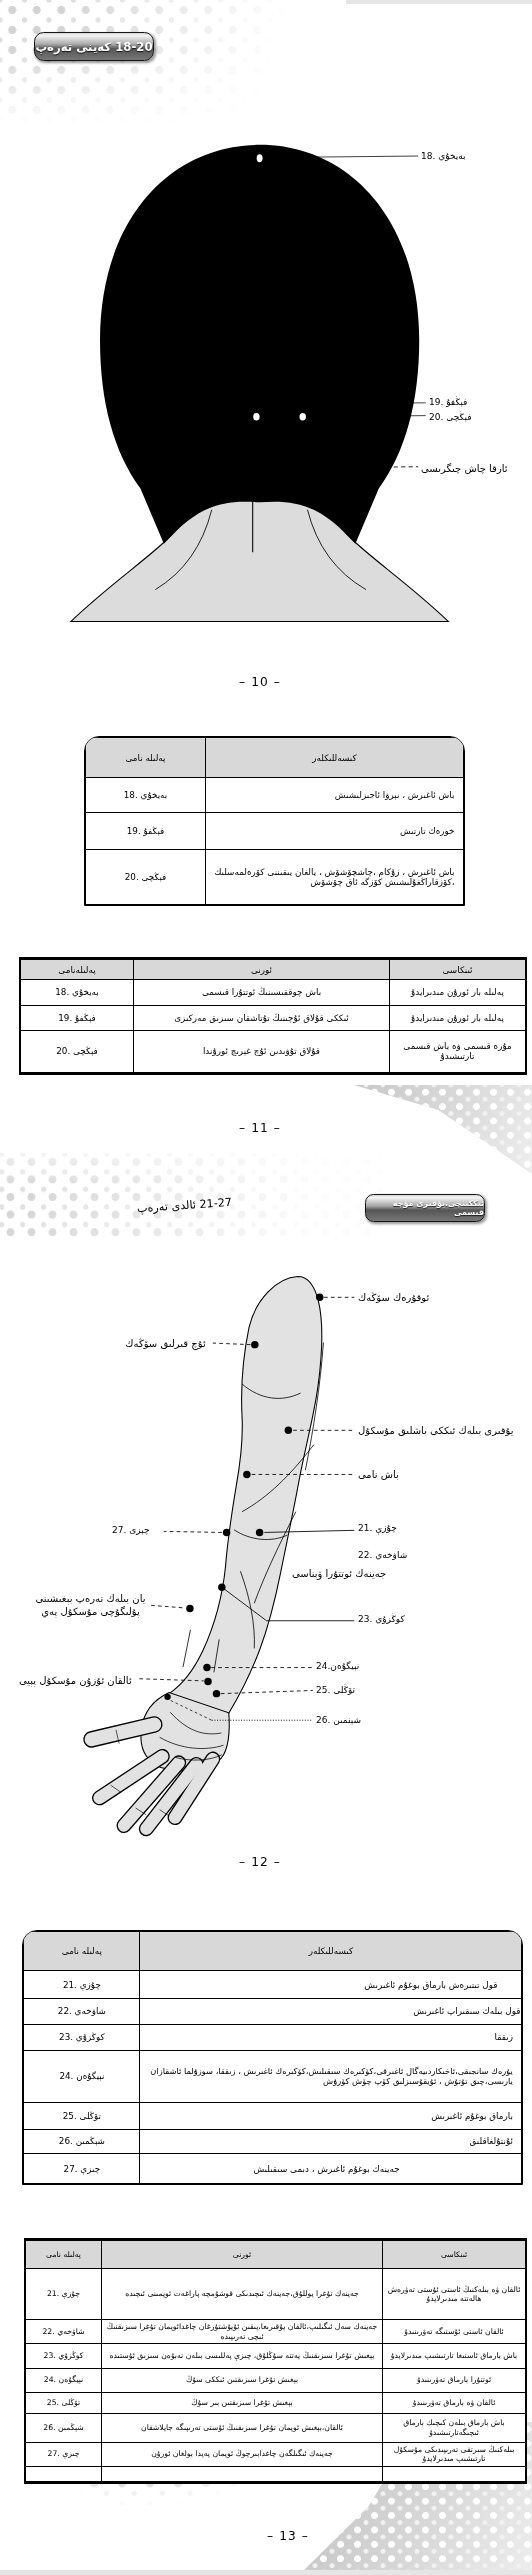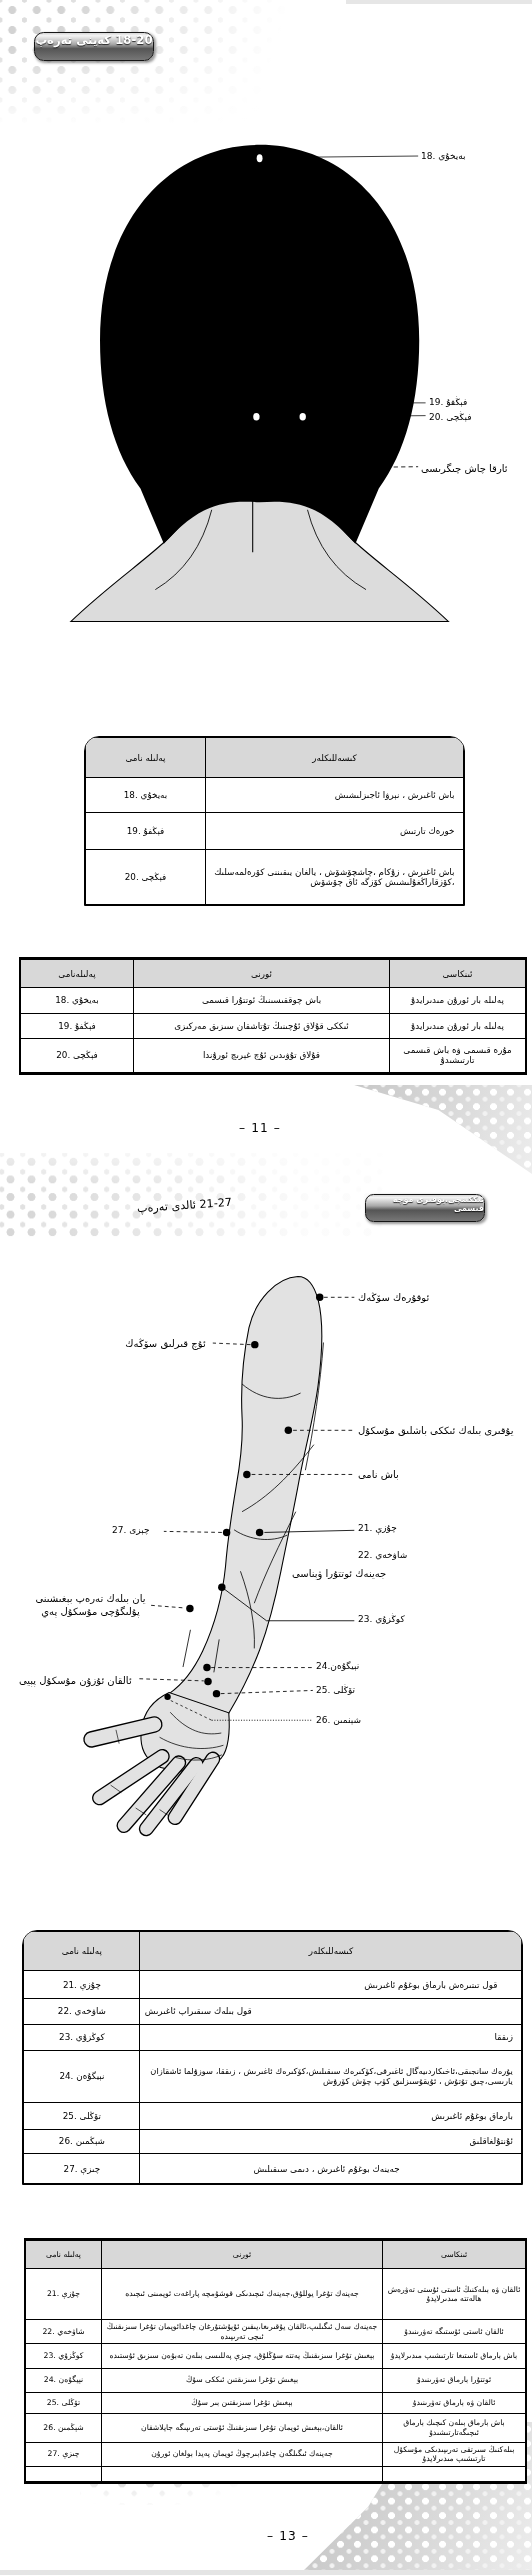--- a/index.html
+++ b/index.html
@@ -15,21 +15,21 @@
     background-position:0 0,12.2px 10px;}
   .fade{position:absolute;pointer-events:none;}
   .wedge{position:absolute;pointer-events:none;
     background-image:
       radial-gradient(circle, #ffffff 3.2px, transparent 3.7px),
       radial-gradient(circle, #f2f2f2 2.1px, transparent 2.7px),
       linear-gradient(115deg,#bfbfbf 0%,#d9d9d9 60%,#ededed 100%);
     background-size:17px 14.4px,17px 14.4px,100% 100%;
     background-position:0 0,8.5px 7px,0 0;}
   
-  .badge{position:absolute;display:flex;justify-content:center;
+  .badge{position:absolute;display:flex;align-items:center;justify-content:center;
     border:1.6px solid #161616;border-radius:9.6px;color:#fff;font-weight:bold;
     background:linear-gradient(180deg,#d6d6d6 0%,#f4f4f4 10%,#a8a8a8 42%,#555 58%,#777 100%);
     text-shadow:0 0.5px 1.1px rgba(0,0,0,.8);box-shadow:1.1px 1.6px 2.7px rgba(0,0,0,.4);}
   
   .lbl{position:absolute;font-size:10px;line-height:1.25;white-space:nowrap;}
   .lbl.num{font-size:9px;}
   .wrap{white-space:normal;text-align:center;}
   .pageno{position:absolute;left:0;width:520px;text-align:center;
     font-size:12.2px;letter-spacing:1.1px;}
   
@@ -100,20 +100,21 @@
     <polyline points="487,779 540,757 800,757" fill="none" stroke="#000" stroke-width="1.4"></polyline>
     <line x1="576" y1="783" x2="800" y2="781" stroke="#000" stroke-width="1.4"></line>
     <line x1="628" y1="879" x2="786" y2="877" stroke="#000" stroke-width="1.6" stroke-dasharray="8,6"></line>
   </svg>
 
   <div class="lbl num" style="left:421px;top:151px;"><span>18. بەيخۇي</span></div>
   <div class="lbl num" style="left:429px;top:397px;"><span>19. فېڭفۇ</span></div>
   <div class="lbl num" style="left:429px;top:412px;"><span>20. فېڭچى</span></div>
   <div class="lbl" style="left:421px;top:463px;" dir="rtl"><span>ئارقا چاش چىگرىسى</span></div>
 
+  <div class="pageno" style="top:675px;"><span>– 10 –</span></div>
 
   <div class="twrap round" style="left:84px;top:736px;width:381px;height:170px;">
     <table class="tbl t-big">
       <colgroup>
           <col style="width:120px">
           <col>
         </colgroup>
       <tbody>
           <tr style="height:40px;">
         <td class="hdr">پەلىلە نامى</td>
@@ -136,21 +137,21 @@
   </div>
 
   <div class="twrap dbl" style="left:19px;top:957px;width:508px;height:118px;">
     <table class="tbl t-big">
       <colgroup>
           <col style="width:113px">
           <col style="width:256px">
           <col>
         </colgroup>
       <tbody>
-          <tr style="height:28px;">
+          <tr style="height:20px;">
         <td class="hdr">پەلىلەنامى</td>
         <td class="hdr">ئورنى</td>
         <td class="hdr">ئىنكاسى</td>
       </tr>
       <tr style="height:25.6px;">
         <td class="name-cell">18. بەيخۇي</td>
         <td class="rtl">باش چوققىسىنىڭ ئوتتۇرا قىسمى</td>
         <td class="rtl">پەلىلە بار ئورۇن مىدىرايدۇ</td>
       </tr>
       <tr style="height:25px;">
@@ -251,39 +252,40 @@
   <div class="lbl num" style="left:358px;top:1523px;"><span>21. چۇزې</span></div>
   <div class="lbl num" style="left:358px;top:1550px;"><span>22. شاۋخەي</span></div>
   <div class="lbl" style="left:292px;top:1568px;" dir="rtl"><span>جەينەك ئوتتۇرا ۋېناسى</span></div>
   <div class="lbl wrap" style="left:24px;top:1593px;width:133px;" dir="rtl"><span>يان بىلەك تەرەپ بېغىشىنى پۇلىگۇچى مۇسكۇل پەي</span></div>
   <div class="lbl num" style="left:358px;top:1614px;"><span>23. كوڭزۇي</span></div>
   <div class="lbl num" style="left:316px;top:1661px;"><span>24.نېيگۇەن</span></div>
   <div class="lbl wrap" style="left:13.3px;top:1675px;width:124px;" dir="rtl"><span>ئالقان ئۇزۇن مۇسكۇل پېيى</span></div>
   <div class="lbl num" style="left:316px;top:1685px;"><span>25. تۆڭلى</span></div>
   <div class="lbl num" style="left:316px;top:1715px;"><span>26. شېنمىن</span></div>
 
+  <div class="pageno" style="top:1855px;"><span>– 12 –</span></div>
 
   <div class="twrap round" style="left:22.4px;top:1930px;width:501px;height:255px;">
     <table class="tbl t-big">
       <colgroup>
           <col style="width:116px">
           <col>
         </colgroup>
       <tbody>
           <tr style="height:39px;">
         <td class="hdr">پەلىلە نامى</td>
         <td class="hdr">كىسەللىكلەر</td>
       </tr>
       <tr style="height:28px;">
         <td class="name-cell">21. چۇزې</td>
         <td class="rtl" style="text-align:right;padding-right:24px;">قول تىتىرەش بارماق بوغۇم ئاغىرىش</td>
       </tr>
       <tr style="height:25.6px;">
         <td class="name-cell">22. شاۋخەي</td>
-        <td class="rtl" style="text-align:left;padding-right:1px;">قول بىلەك سىقىراپ ئاغىرىش</td>
+        <td class="rtl" style="text-align:right;padding-right:1px;">قول بىلەك سىقىراپ ئاغىرىش</td>
       </tr>
       <tr style="height:26px;">
         <td class="name-cell">23. كوڭزۇي</td>
         <td class="rtl" style="text-align:right;padding-right:8.5px;">زىققا</td>
       </tr>
       <tr style="height:52px;">
         <td class="name-cell">24. نېيگۇەن</td>
         <td class="rtl" style="text-align:right;padding-right:8.5px;font-size:8.3px;">يۇرەك سانجىقى،ئاخىكاردىيەگال ئاغىرقى،كۆكىرەك سىقىلىش،كۆكىرەك ئاغىرىش ، زىققا، سوزۇلما ئاشقازان يارىسى،چىق تۇتۇش ، ئۇيقۇسىزلىق كۆپ چۆش كۆرۇش</td>
       </tr>
       <tr style="height:27px;">

